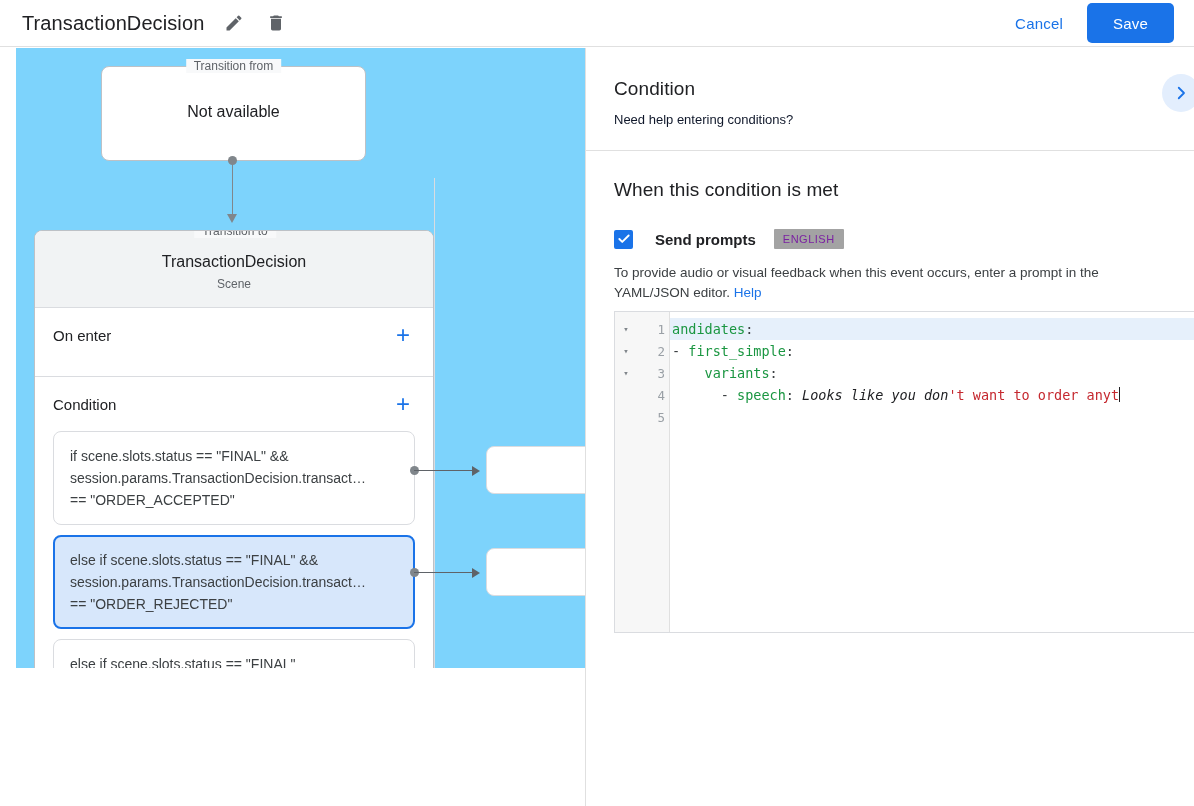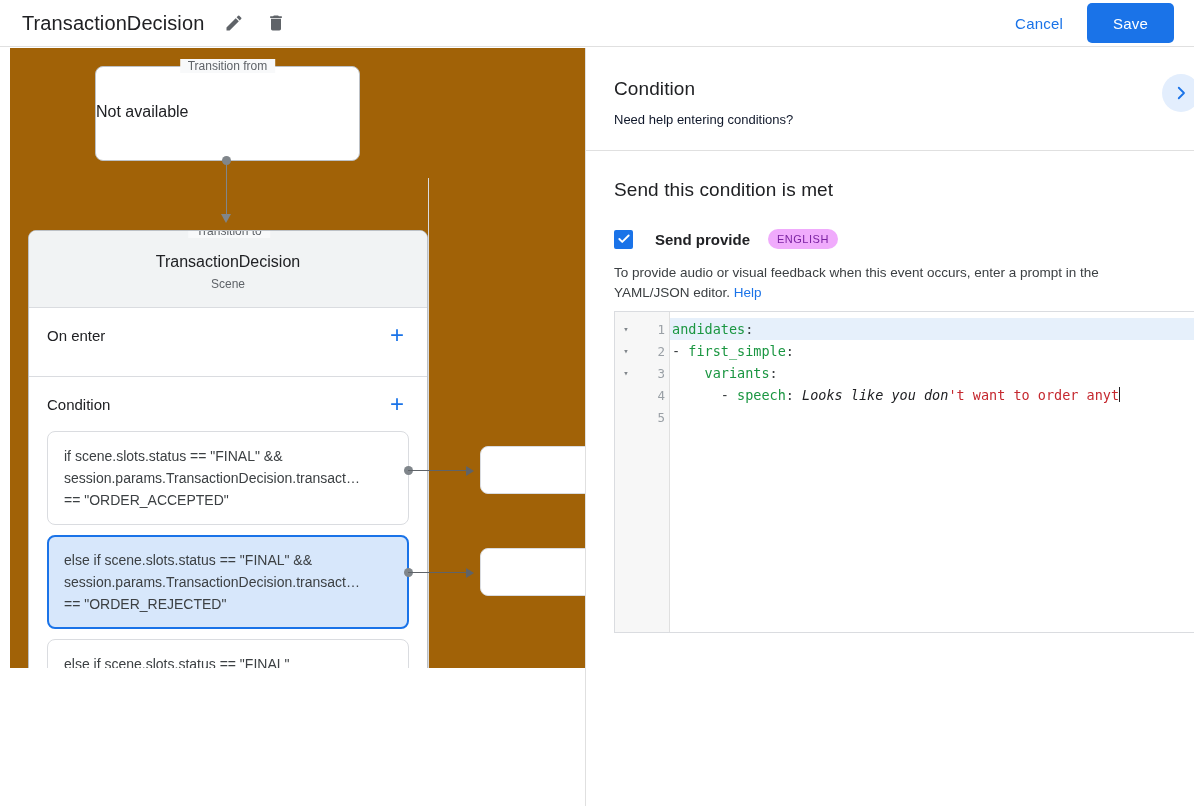--- a/index.html
+++ b/index.html
@@ -38,44 +38,44 @@
   }
   .btn-save {
     margin-left: 10px;
     background: #1a73e8; color: #fff; border: none; border-radius: 5px;
     font-size: 15px; padding: 0 26px; height: 40px; cursor: pointer;
     letter-spacing:.2px; font-family: "Liberation Sans", sans-serif;
   }
 
   
   .canvas {
-    position: absolute; left: 10px; top: 48px;
+    position: absolute; left: 16px; top: 48px;
     width: 585px; height: 620px;
-    background: #a16207;
+    background: #7dd3fc;
     overflow: hidden;
   }
 
   .fieldset-box {
     position: absolute;
     border: 1px solid #bdc1c6;
     border-radius: 8px;
   }
   .fieldset-legend {
     position: absolute; top: -8px; left: 50%; transform: translateX(-50%);
     background: #f8f9fa; padding: 0 8px;
     font-size: 12px; color: #5f6368; white-space: nowrap;
   }
 
   
   #transition-from {
     left: 85px; top: 18px; width: 265px; height: 95px;
     background: #ffffff;
   }
   .tf-text {
-    position:absolute; left:0; right:0; top: 36px; text-align:left;
+    position:absolute; left:0; right:0; top: 36px; text-align:center;
     font-size: 16px; color: #202124;
   }
 
   
   .conn-dot {
     position: absolute; width: 9px; height: 9px; border-radius: 50%;
     background: #80868b;
   }
   .conn-line { position: absolute; background: #80868b; }
 
@@ -183,22 +183,22 @@
     width: 19px; height: 19px; border: 2px solid #5f6368; border-radius: 2px;
     background: #fff; cursor: pointer; flex: none;
   }
   .checkbox.checked {
     background: #1a73e8; border-color: #1a73e8;
     display:flex; align-items:center; justify-content:center;
   }
   .check-label { margin-left: 22px; font-size: 15px; color: #202124; }
   .check-label.bold { font-weight: bold; }
   .lang-badge {
-    margin-left: 18px; background: #f0abfc; color: #7b21a2;
-    font-size: 11px; letter-spacing: .5px; padding: 4px 9px; border-radius: 10px;
+    margin-left: 18px; background: #a3a3a3; color: #7b21a2;
+    font-size: 11px; letter-spacing: .5px; padding: 4px 9px; border-radius: 1px;
   }
   .hint {
     margin-top: 14px; font-size: 13.5px; color: #3c4043; line-height: 20px;
   }
   .hint a { color: #1a73e8; text-decoration: none; cursor: pointer; }
 
   .tabs { display: flex; margin-top: 24px; }
   .tab {
     padding: 11px 30px; font-size: 14px; color: #5f6368; cursor: pointer;
     letter-spacing: .3px;
@@ -348,30 +348,30 @@
         </svg>
       </div>
 
 
       <a class="help-link">Need help entering conditions?</a>
 
       <div class="panel-divider" style="margin-left:-28px; margin-right:-28px; width:609px;"></div>
     </div>
 
     <div class="panel-sec">
-      <div class="sub-h">Send this condition is met</div>
+      <div class="sub-h">When this condition is met</div>
 
 
       <div class="check-row">
         <div class="checkbox checked">
           <svg width="14" height="14" viewBox="0 0 24 24" fill="none" stroke="#ffffff" stroke-width="3.2" stroke-linecap="round" stroke-linejoin="round" aria-hidden="true">
             <polyline points="20 6 9 17 4 12"></polyline>
           </svg>
         </div>
-        <span class="check-label bold">Send provide</span>
+        <span class="check-label bold">Send prompts</span>
         <span class="lang-badge">ENGLISH</span>
       </div>
 
       <div class="hint">
         <span>To provide audio or visual feedback when this event occurs, enter a prompt in the YAML/JSON editor.</span>
         <a>Help</a>
       </div>
 
 
       <div class="editor">

